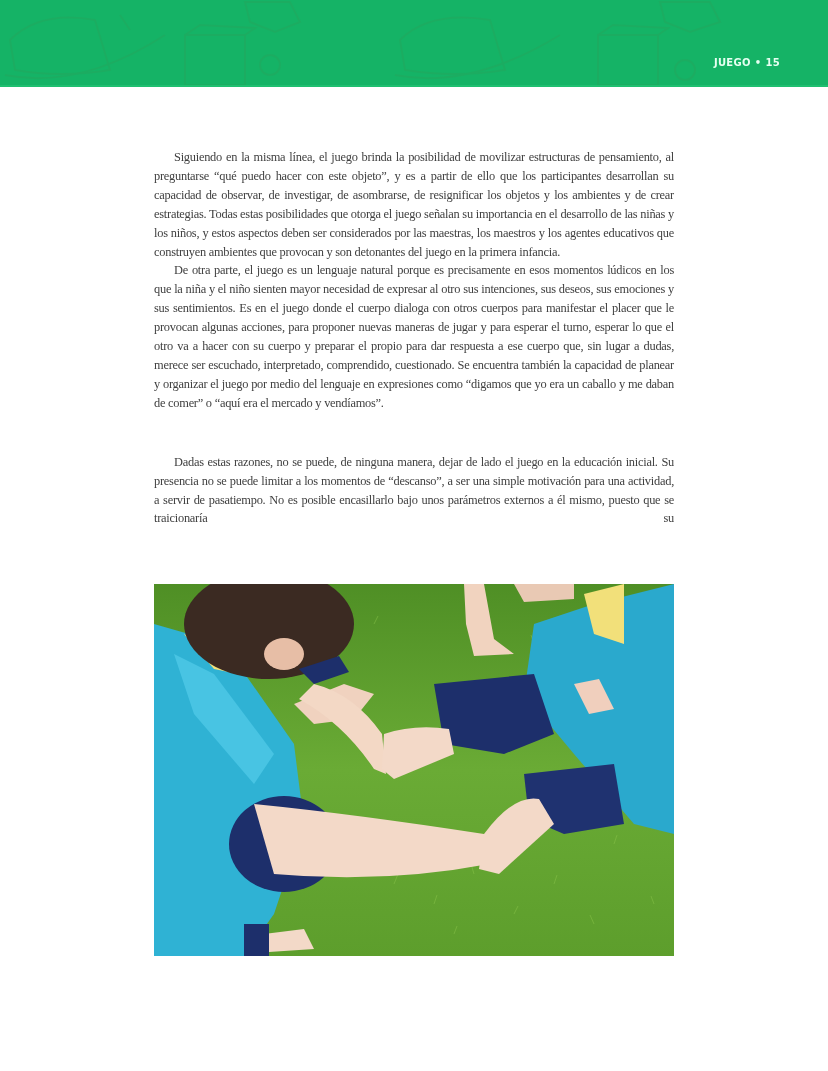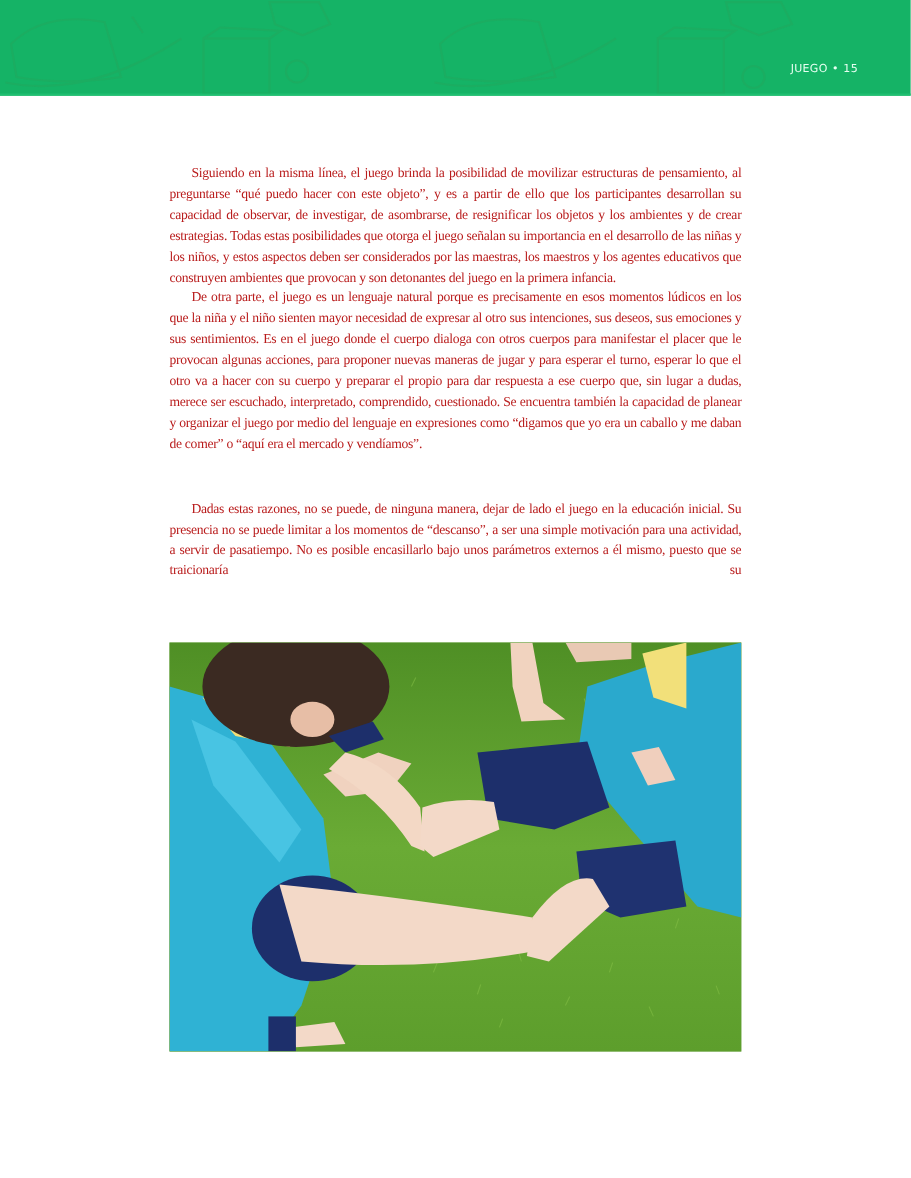--- a/index.html
+++ b/index.html
@@ -9,26 +9,26 @@
     }
     .header {
       position: absolute; left: 0; top: 0; width: 828px; height: 85px;
       background: #15b366; overflow: hidden;
       border-bottom: 2px solid #1fbf70;
     }
     .header svg.pattern { position: absolute; left: 0; top: 0; }
     .running-head {
       position: absolute; right: 48px; top: 57px;
       font-family: "DejaVu Sans", "Liberation Sans", sans-serif;
-      font-weight: normal; font-size: 10px; color: #e6fff1; letter-spacing: 0.3px;
+      font-weight: bold; font-size: 10px; color: #e6fff1; letter-spacing: 0.3px;
     }
     .running-head .dot { margin: 0 4px; }
     .body-text {
       position: absolute; left: 154px; top: 148px; width: 520px;
-      font-size: 12.4px; line-height: 18.9px; color: #b91c1c;
+      font-size: 12.4px; line-height: 18.9px; color: #404040;
       text-align: justify; letter-spacing: -0.25px;
       font-family: "Liberation Serif", "DejaVu Serif", serif;
     }
     .body-text p { margin: 0; text-indent: 20px; }
     .photo {
       position: absolute; left: 154px; top: 584px; width: 520px; height: 372px;
       overflow: hidden; background: #5a9a2e;
     }
   </style>
 </head>

